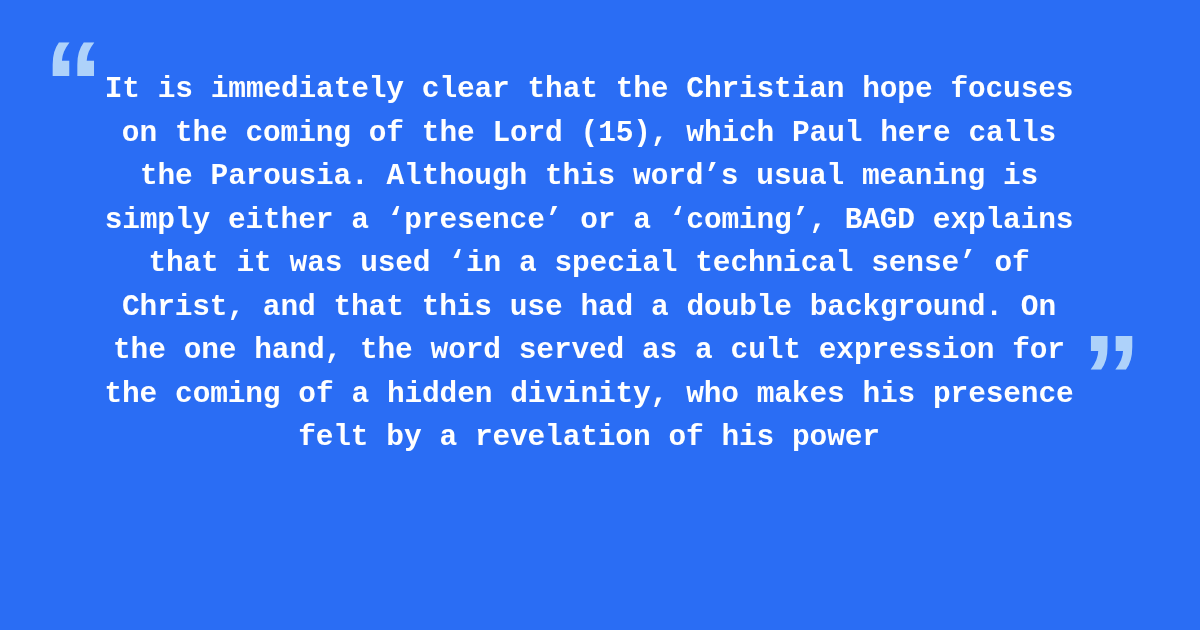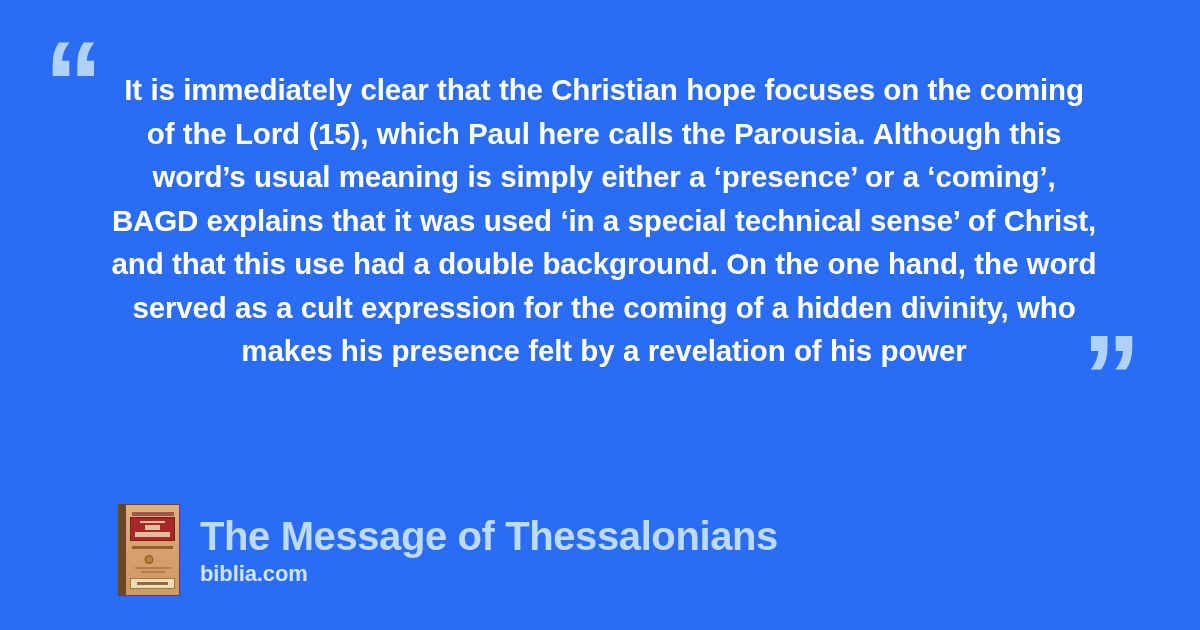--- a/index.html
+++ b/index.html
@@ -46,26 +46,26 @@
     font-size: 118px;
   }
   .quote-mark.close {
     left: 1082px;
     top: 318px;
     font-size: 118px;
   }
 
   .quote-text {
     position: absolute;
-    left: 108px;
+    left: 93px;
     top: 68px;
     width: 992px;
     text-align: center;
     color: #ffffff;
-    font-family: Liberation Sans, sans-serif;
+    font-family: Liberation Mono, monospace;
     font-weight: 700;
     font-size: 29.5px;
     line-height: 43.5px;
     letter-spacing: -0.15px;
     word-spacing: 0.4px;
   }
 
   
   .footer {
     position: absolute;
@@ -215,39 +215,14 @@
 
   <div class="quote-area">
 
     <span class="quote-mark open">“</span>
 
     <div class="quote-text">It is immediately clear that the Christian hope focuses on the coming of the Lord (15), which Paul here calls the Parousia. Although this word’s usual meaning is simply either a ‘presence’ or a ‘coming’, BAGD explains that it was used ‘in a special technical sense’ of Christ, and that this use had a double background. On the one hand, the word served as a cult expression for the coming of a hidden divinity, who makes his presence felt by a revelation of his power</div>
 
     <span class="quote-mark close">”</span>
   </div>
 
-  <div class="footer">
-
-    <div class="book">
-      <div class="spine"></div>
-      <div class="face"></div>
-      <div class="pub"></div>
-      <div class="titleblock">
-        <i class="t1"></i>
-        <i class="t2"></i>
-        <i class="t3"></i>
-      </div>
-      <div class="author"></div>
-      <div class="seal"></div>
-      <div class="midline m1"></div>
-      <div class="midline m2"></div>
-      <div class="series">
-        <i></i>
-      </div>
-    </div>
-
-    <div class="footer-text">
-      <div class="book-title">The Message of Thessalonians</div>
-      <div class="site">biblia.com</div>
-    </div>
-  </div>
 
 </div>
 
 </body></html>

